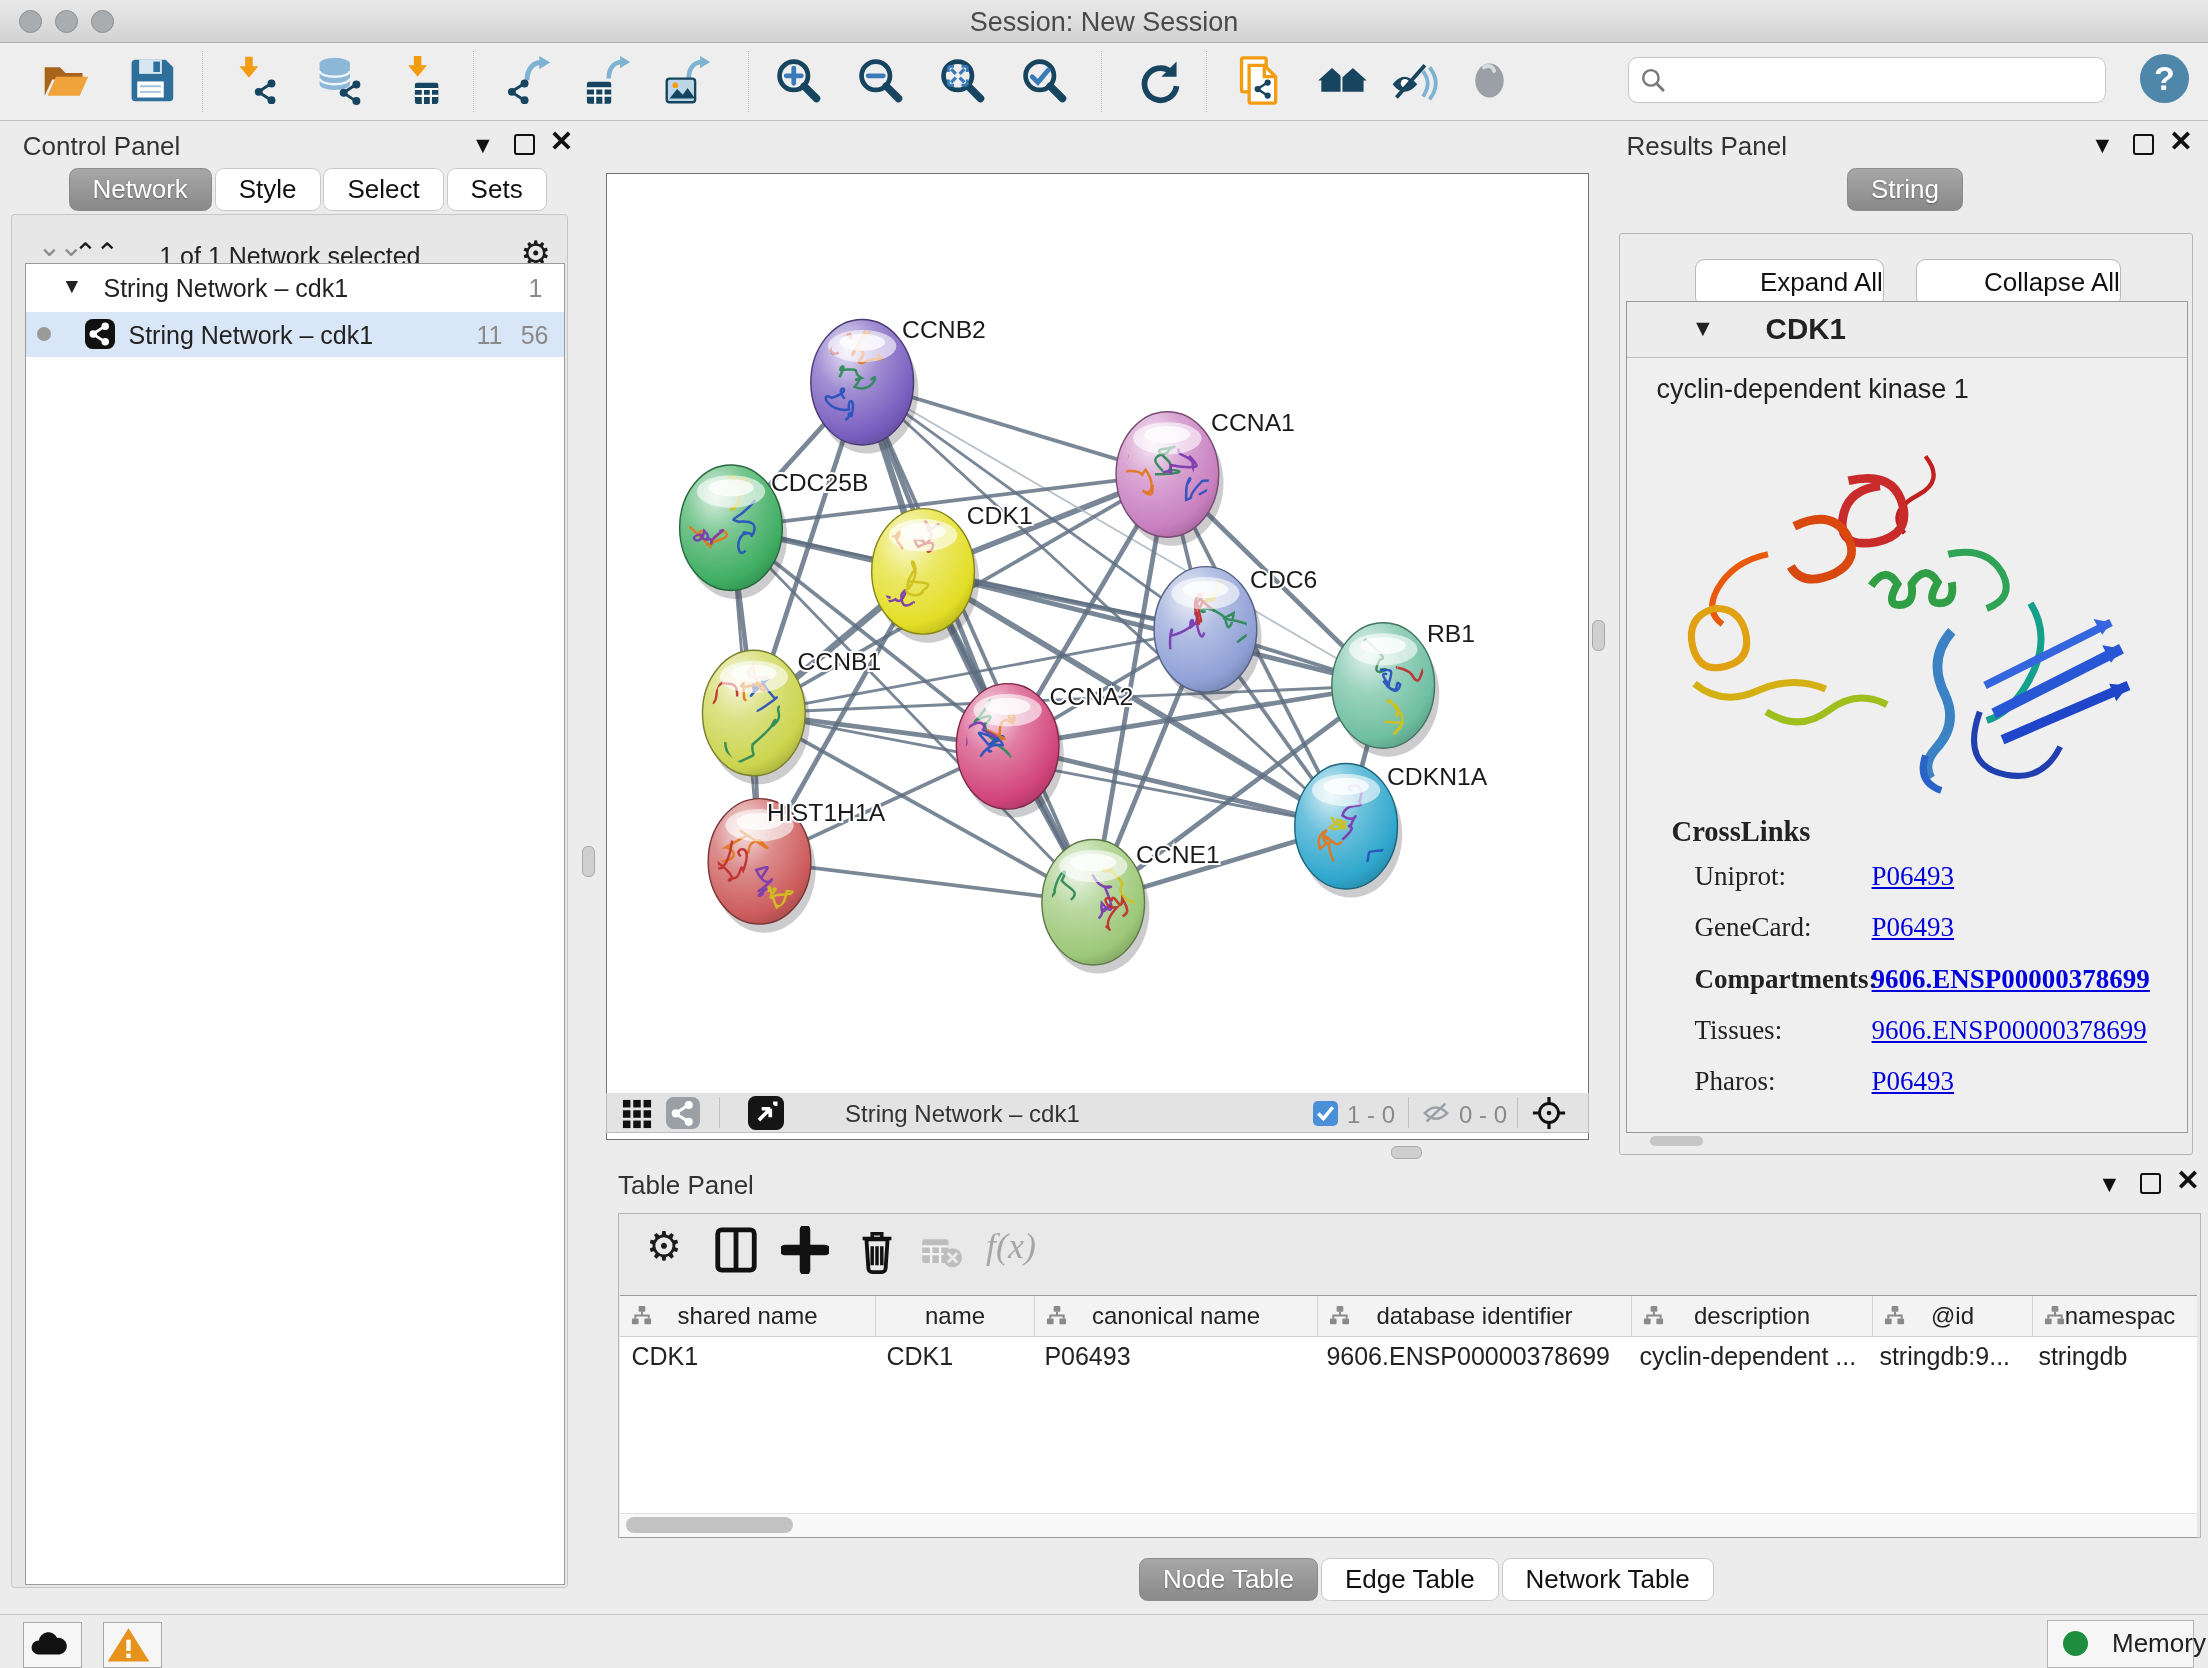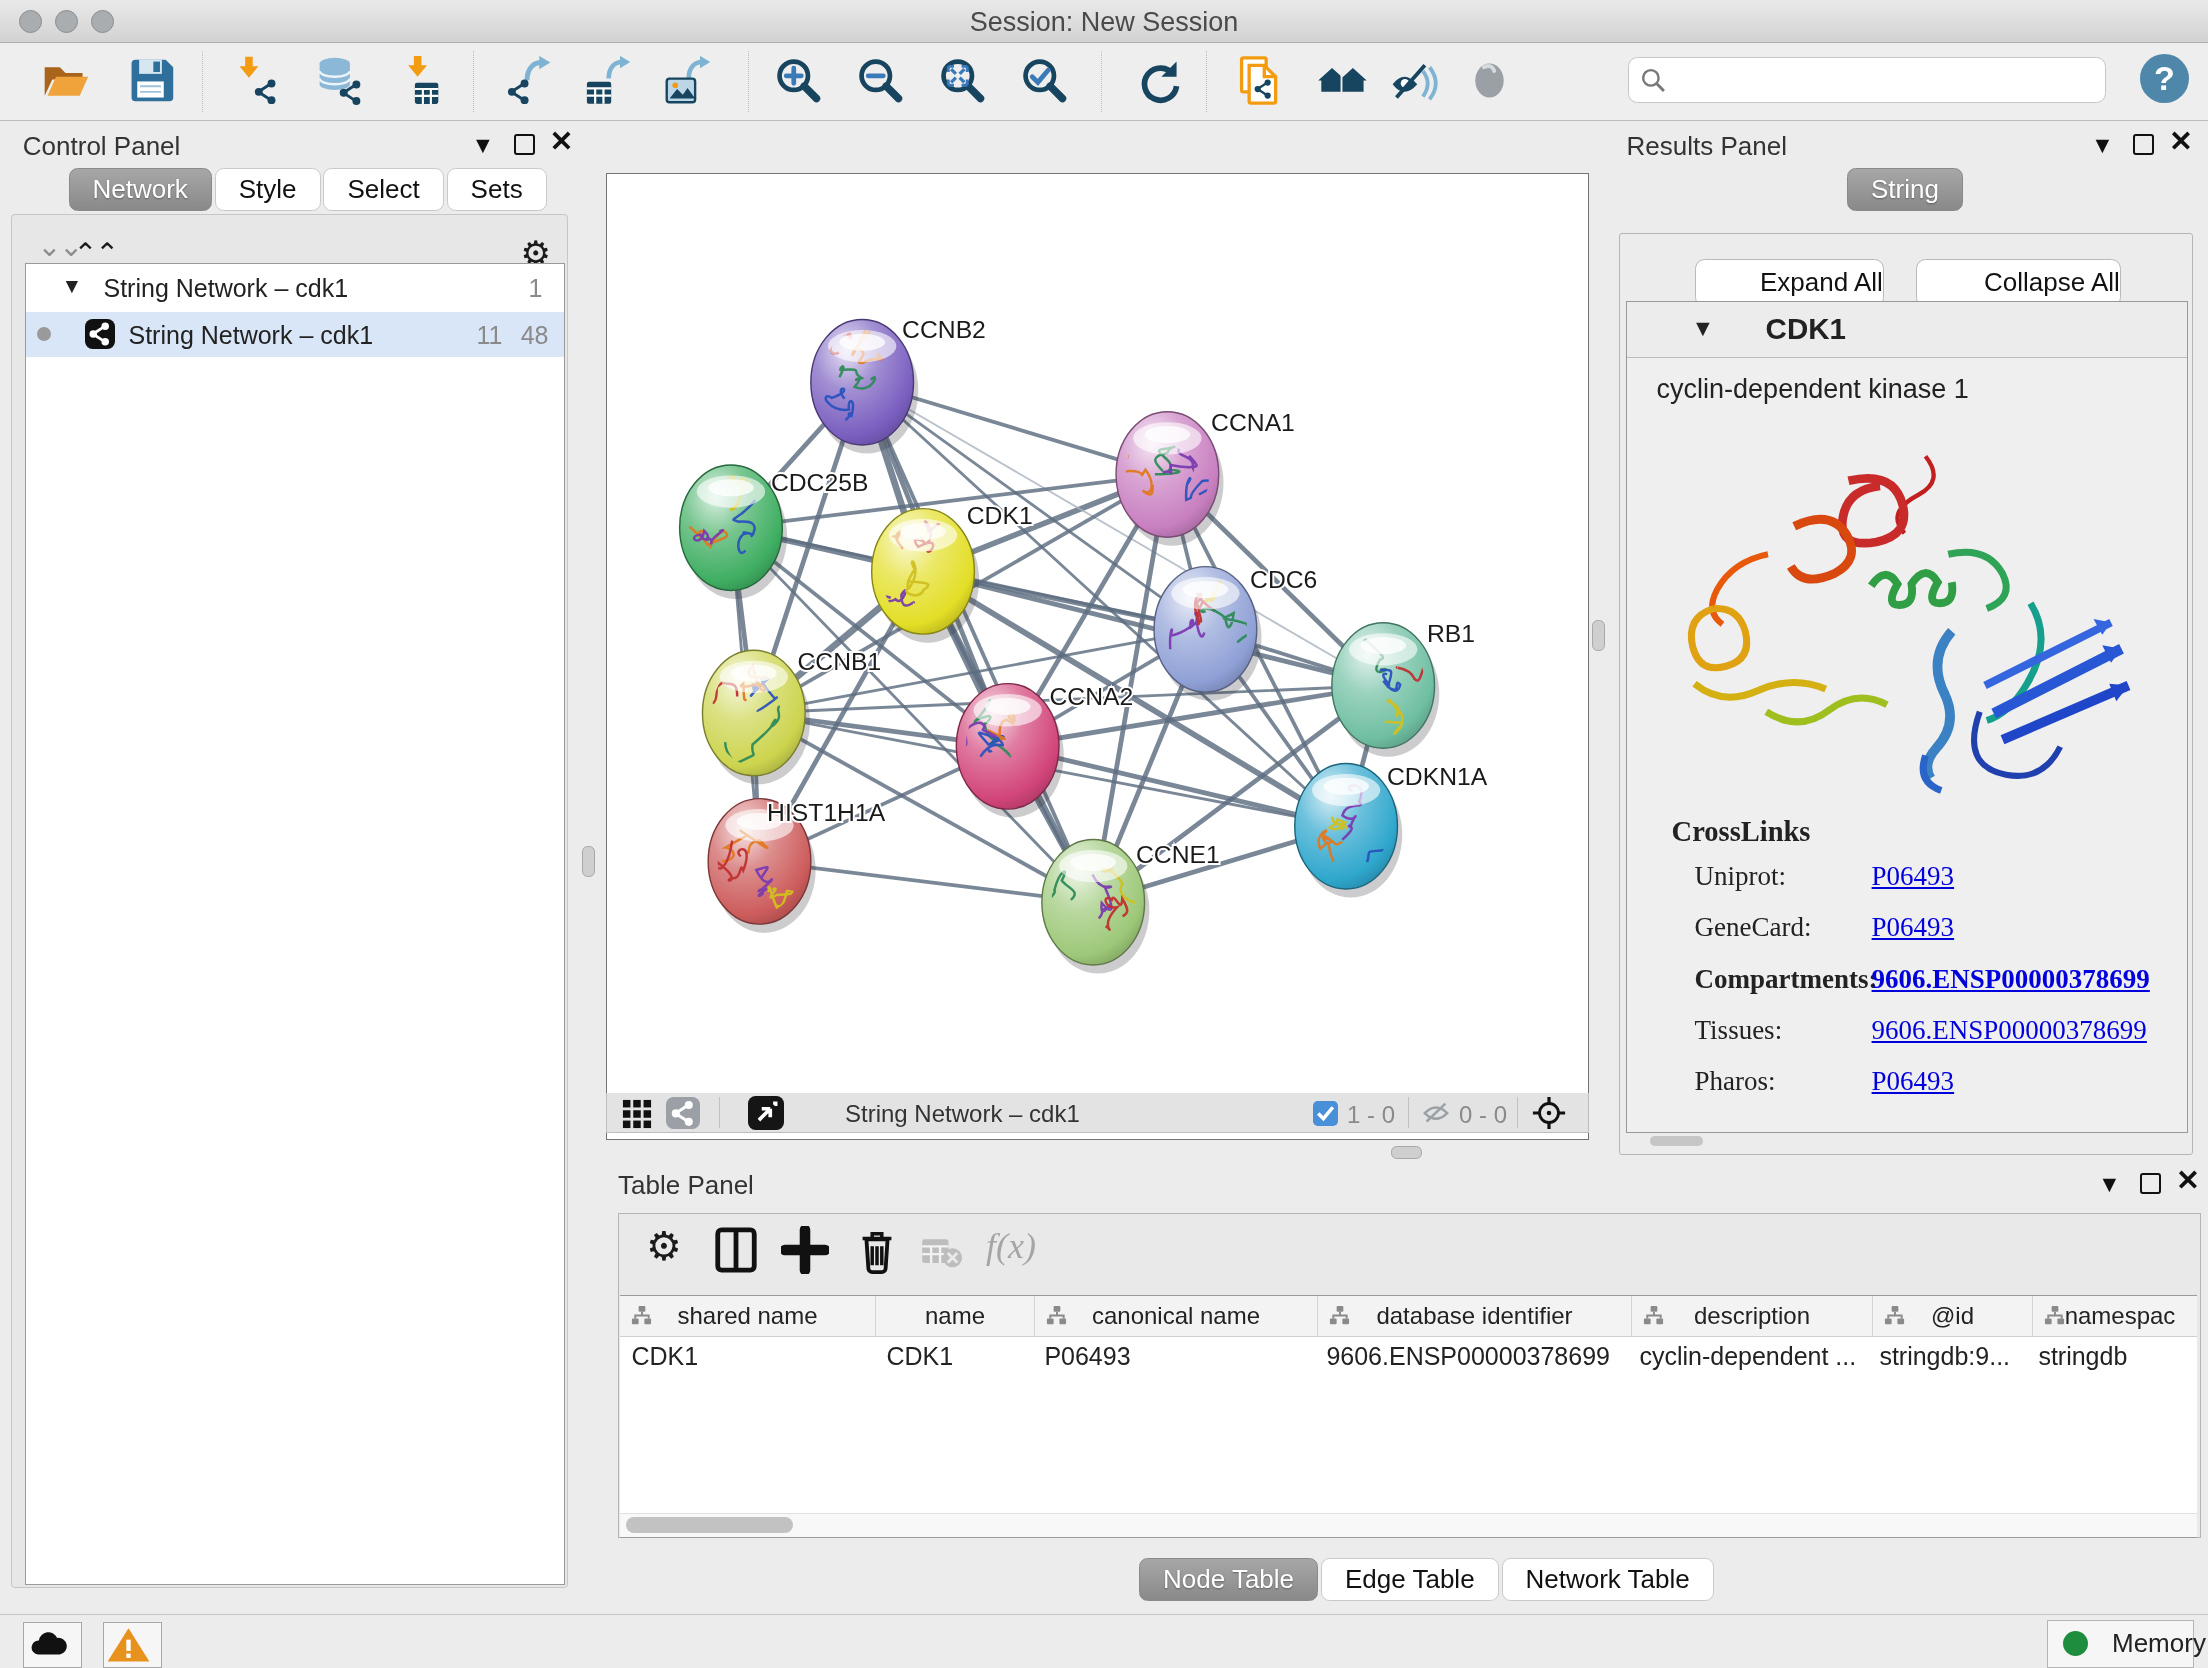--- a/index.html
+++ b/index.html
@@ -285,39 +285,40 @@
     <span class="panel-title abs" style="left:13.3px;top:4.8px">Control Panel</span>
     <span class="win-ic abs" style="left:462px;top:7.6px">▼</span>
     <span class="sq-ic abs" style="left:504px;top:7.6px"></span>
     <span class="win-ic abs" style="left:540px;top:3.8px;font-weight:bold;font-size:28.5px">✕</span>
 
     <div class="abs" style="left:59px;top:42px"><span class="tab active">Network</span><span class="tab">Style</span><span class="tab">Select</span><span class="tab">Sets</span></div>
 
     <div id="cp-gray" class="abs">
       <span class="chev abs" style="left:25px;top:22px;color:#8d8d8d">⌄⌄</span>
       <span class="chev abs" style="left:61px;top:28.5px;color:#1b1b1b">⌃⌃</span>
+      <span class="abs" style="left:0;top:27px;width:555px;text-align:center;font-size:25px">1 of 1 Network selected</span>
       <span class="gear abs" style="left:508px;top:21px">⚙</span>
     </div>
 
     <div id="net-tree" class="abs">
       <div class="tree-row" style="top:2.9px">
         <span class="abs" style="left:36px;top:7.6px;font-size:21px">▼</span>
         <span class="abs" style="left:78px;top:7.6px">String Network – cdk1</span>
         <span class="abs count" style="right:21px;top:7.6px">1</span>
       </div>
       <div class="tree-row selected" style="top:48px">
         <span class="abs" style="left:11.4px;top:15px;width:14.3px;height:14.3px;border-radius:50%;background:#9a9a9a"></span>
         <div class="badge" style="left:59px;top:6.7px">
           <svg viewBox="0 0 24 24" style="color:#fff">
               <use href="#s-share" x="2" y="2" width="20" height="20"></use>
             </svg>
         </div>
         <span class="abs" style="left:103px;top:8.6px">String Network – cdk1</span>
         <span class="abs count" style="right:61px;top:8.6px">11</span>
-        <span class="abs count" style="right:15px;top:8.6px">48</span>
+        <span class="abs count" style="right:15px;top:8.6px">56</span>
       </div>
     </div>
   </div>
 
   <div id="net-canvas" class="abs">
     <svg id="graph-svg" width="981" height="965" viewBox="0 0 1031 1015">
         <defs>
           <radialGradient id="ng0" cx="35%" cy="25%" r="90%">
             <stop offset="0" stop-color="rgb(231,226,244)"></stop>
             <stop offset="0.35" stop-color="rgb(162,143,211)"></stop>

